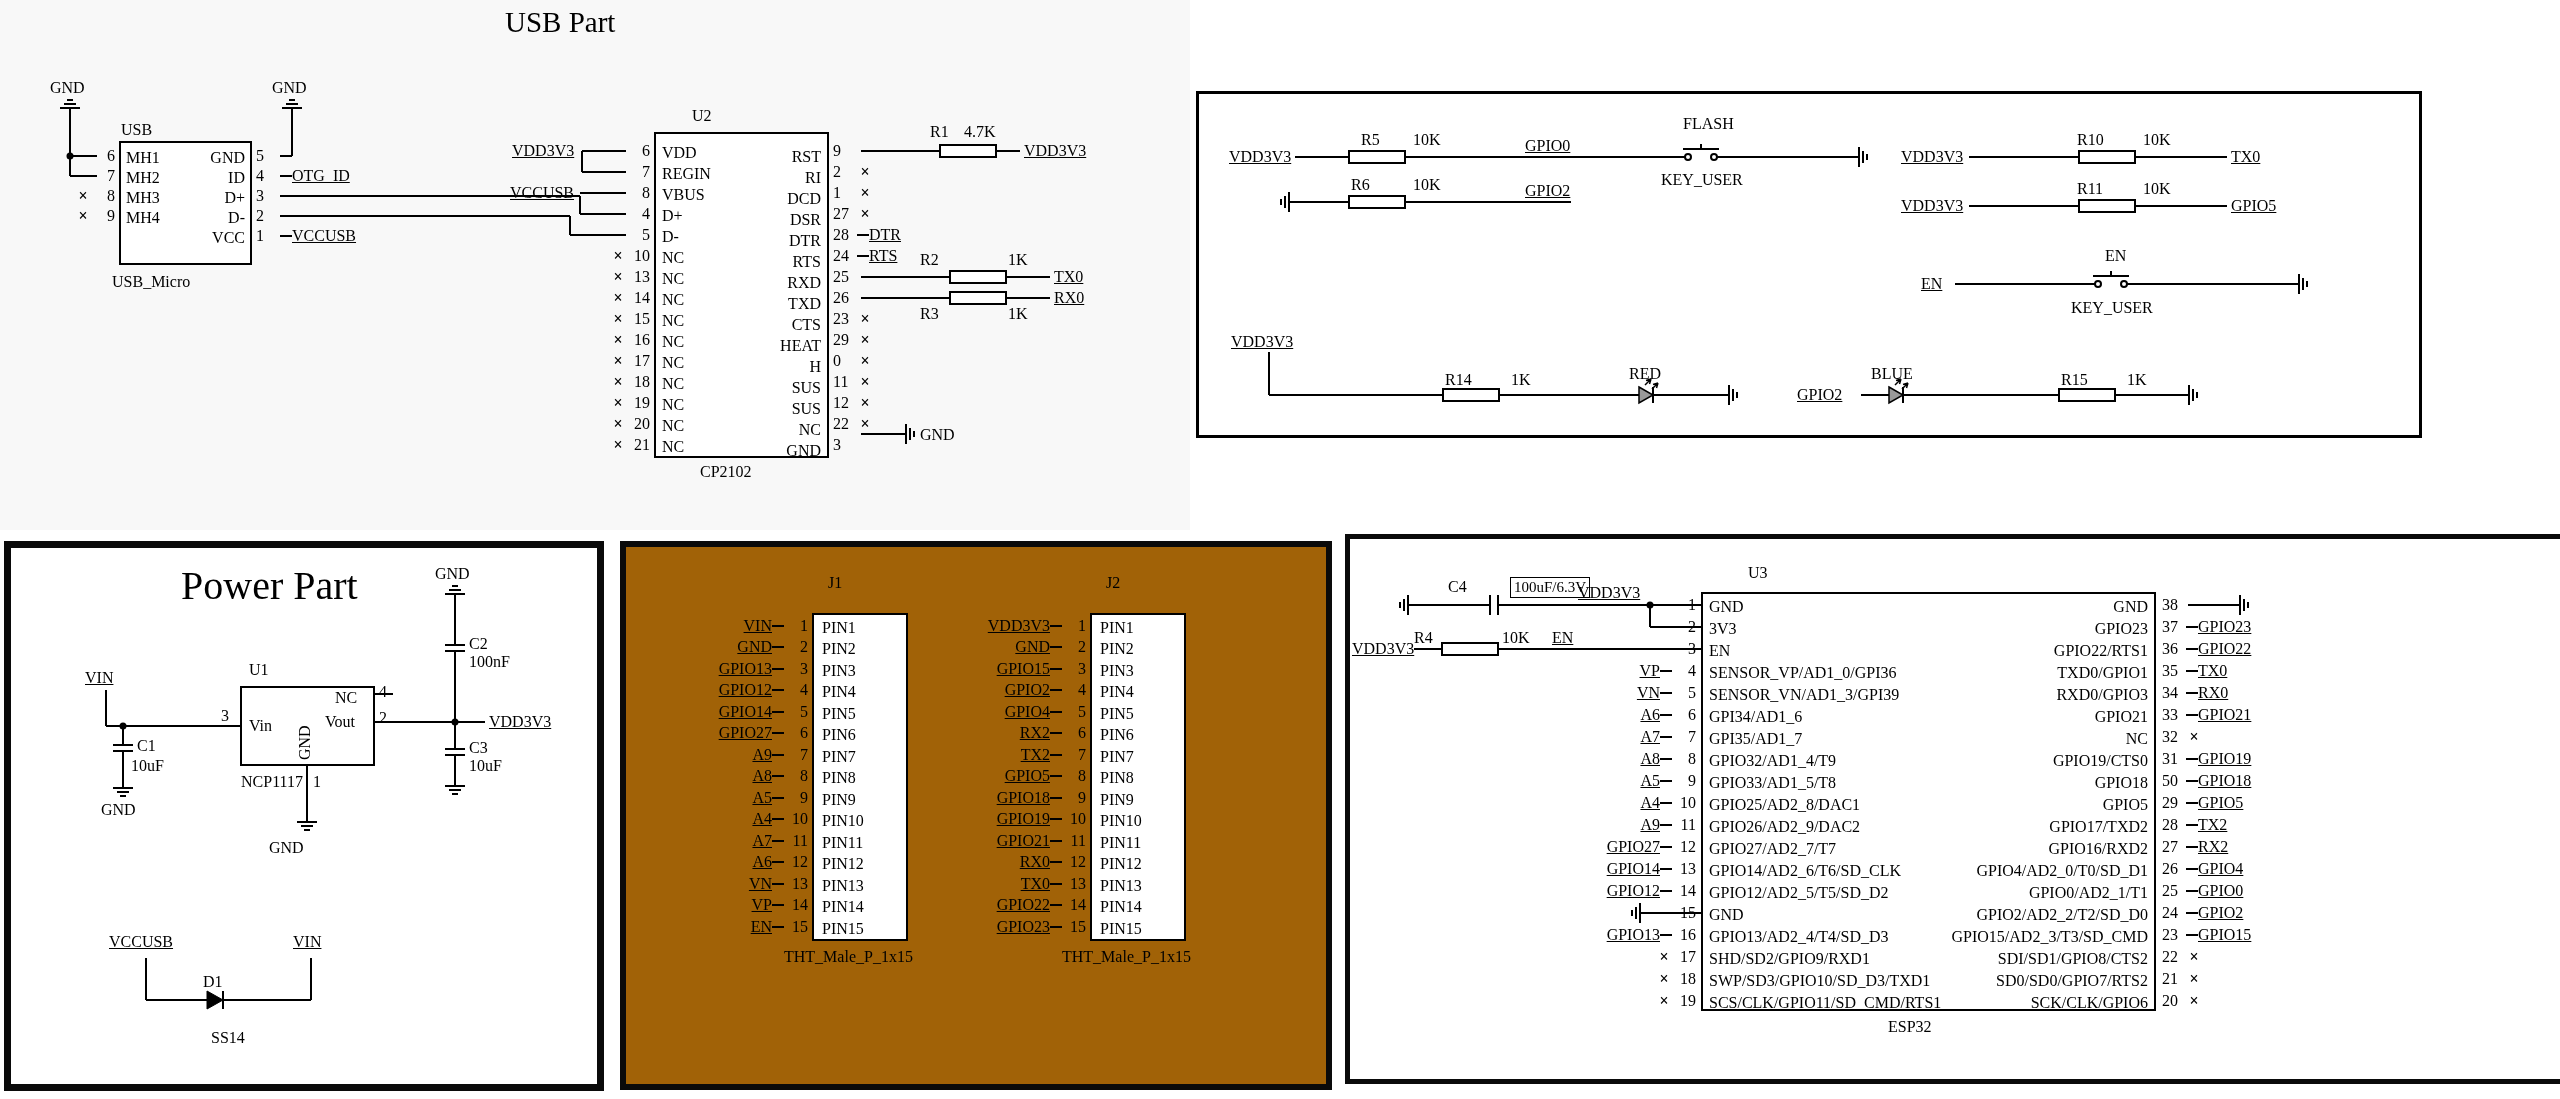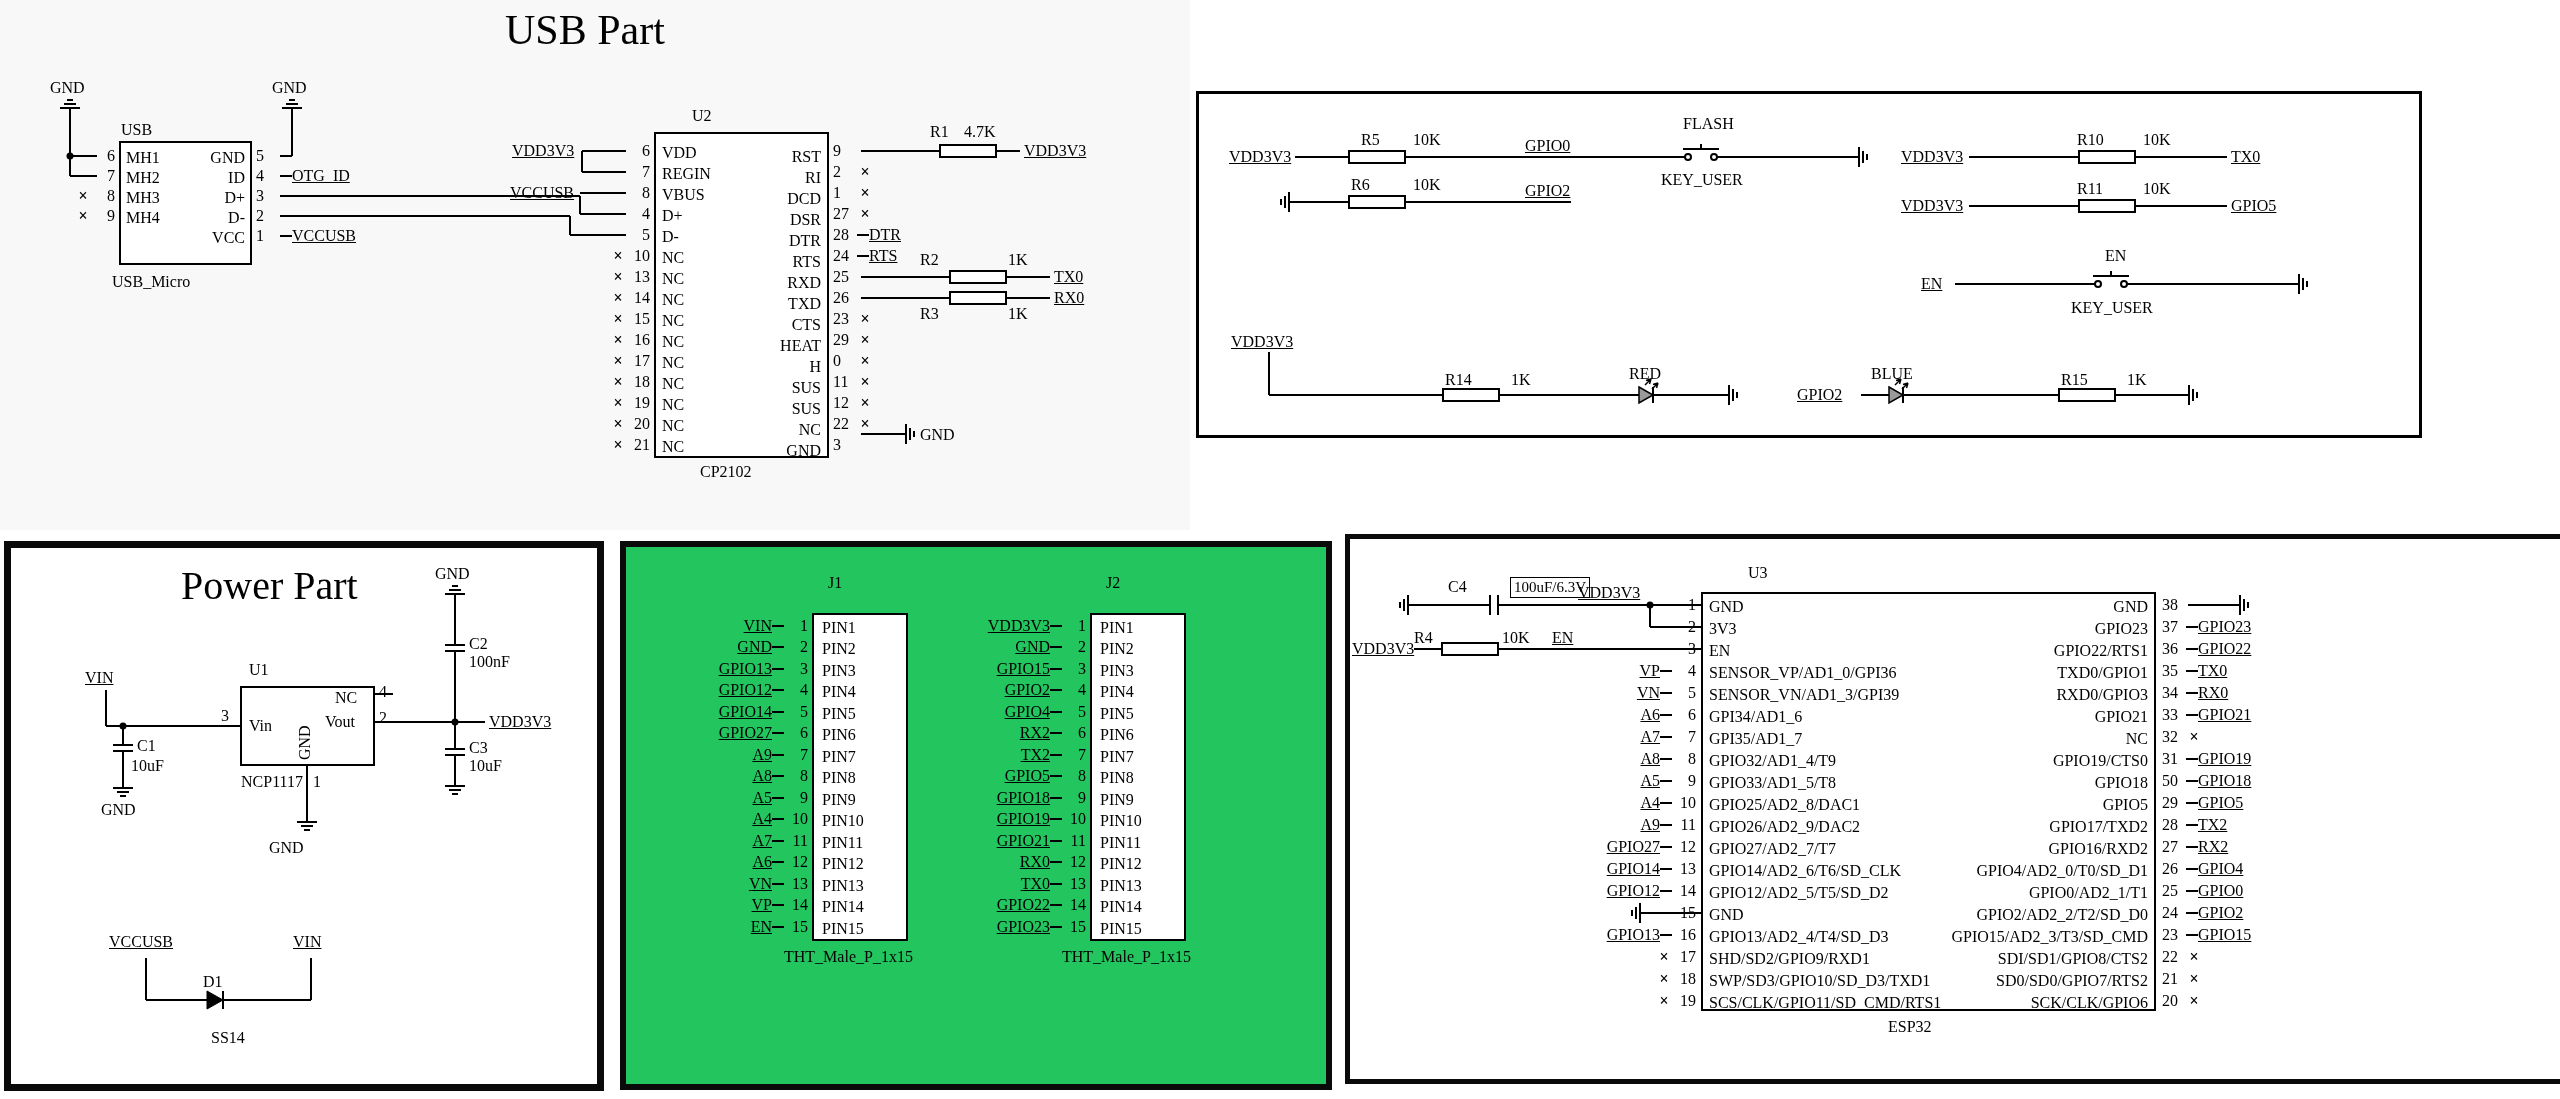--- a/index.html
+++ b/index.html
@@ -2,27 +2,27 @@
 <html><head>
 <meta charset="utf-8">
 <style>
 *{margin:0;padding:0;box-sizing:border-box}
 body{background:#fff;font-family:"Liberation Serif",serif;color:#000}
 .canvas{position:relative;width:2560px;height:1099px;background:#fff;overflow:hidden}
 .sec{position:absolute}
 .sec-usb{left:0;top:0;width:1190px;height:530px;background:#f8f8f8}
 .sec-keys{left:1196px;top:91px;width:1226px;height:347px;border:3px solid #000;background:#fff}
 .sec-power{left:4px;top:541px;width:600px;height:550px;border:7px solid #0a0a0a;background:#fff}
-.sec-conn{left:620px;top:541px;width:712px;height:549px;border:6px solid #0a0a0a;background:#22c55e}
+.sec-conn{left:620px;top:541px;width:712px;height:549px;border:6px solid #0a0a0a;background:#a16207}
 .sec-esp{left:1345px;top:534px;width:1376px;height:550px;border:5px solid #0a0a0a;background:#fff}
 .wires{position:absolute;left:0;top:0;pointer-events:none}
 .wires path{stroke:#000;stroke-width:2;fill:none}
 .lbl{position:absolute;white-space:nowrap;font-size:16px;line-height:19px}
 .net{text-decoration:underline}
-.title{position:absolute;font-size:42px;white-space:nowrap}
+.title{position:absolute;font-size:29px;white-space:nowrap}
 .compbox{position:absolute;border:2px solid #000;background:#fff}
 .stack{position:absolute;display:flex;flex-direction:column}
 .stack .r{display:flex;align-items:center;font-size:16px}
 .rh20 .r{height:20px}.rh21 .r{height:21px}.rh215 .r{height:21.5px}.rh22 .r{height:22px}
 .fe .r{justify-content:flex-end}
 .cell-num{width:26px;text-align:right;padding-right:2px;flex:none}
 .cell-num-l{width:26px;text-align:left;padding-left:2px;flex:none}
 .cell-net{flex:1;text-align:right;white-space:nowrap}
 .cell-net-l{white-space:nowrap}
 .cell-wire{width:12px;height:2px;background:#000;flex:none}

